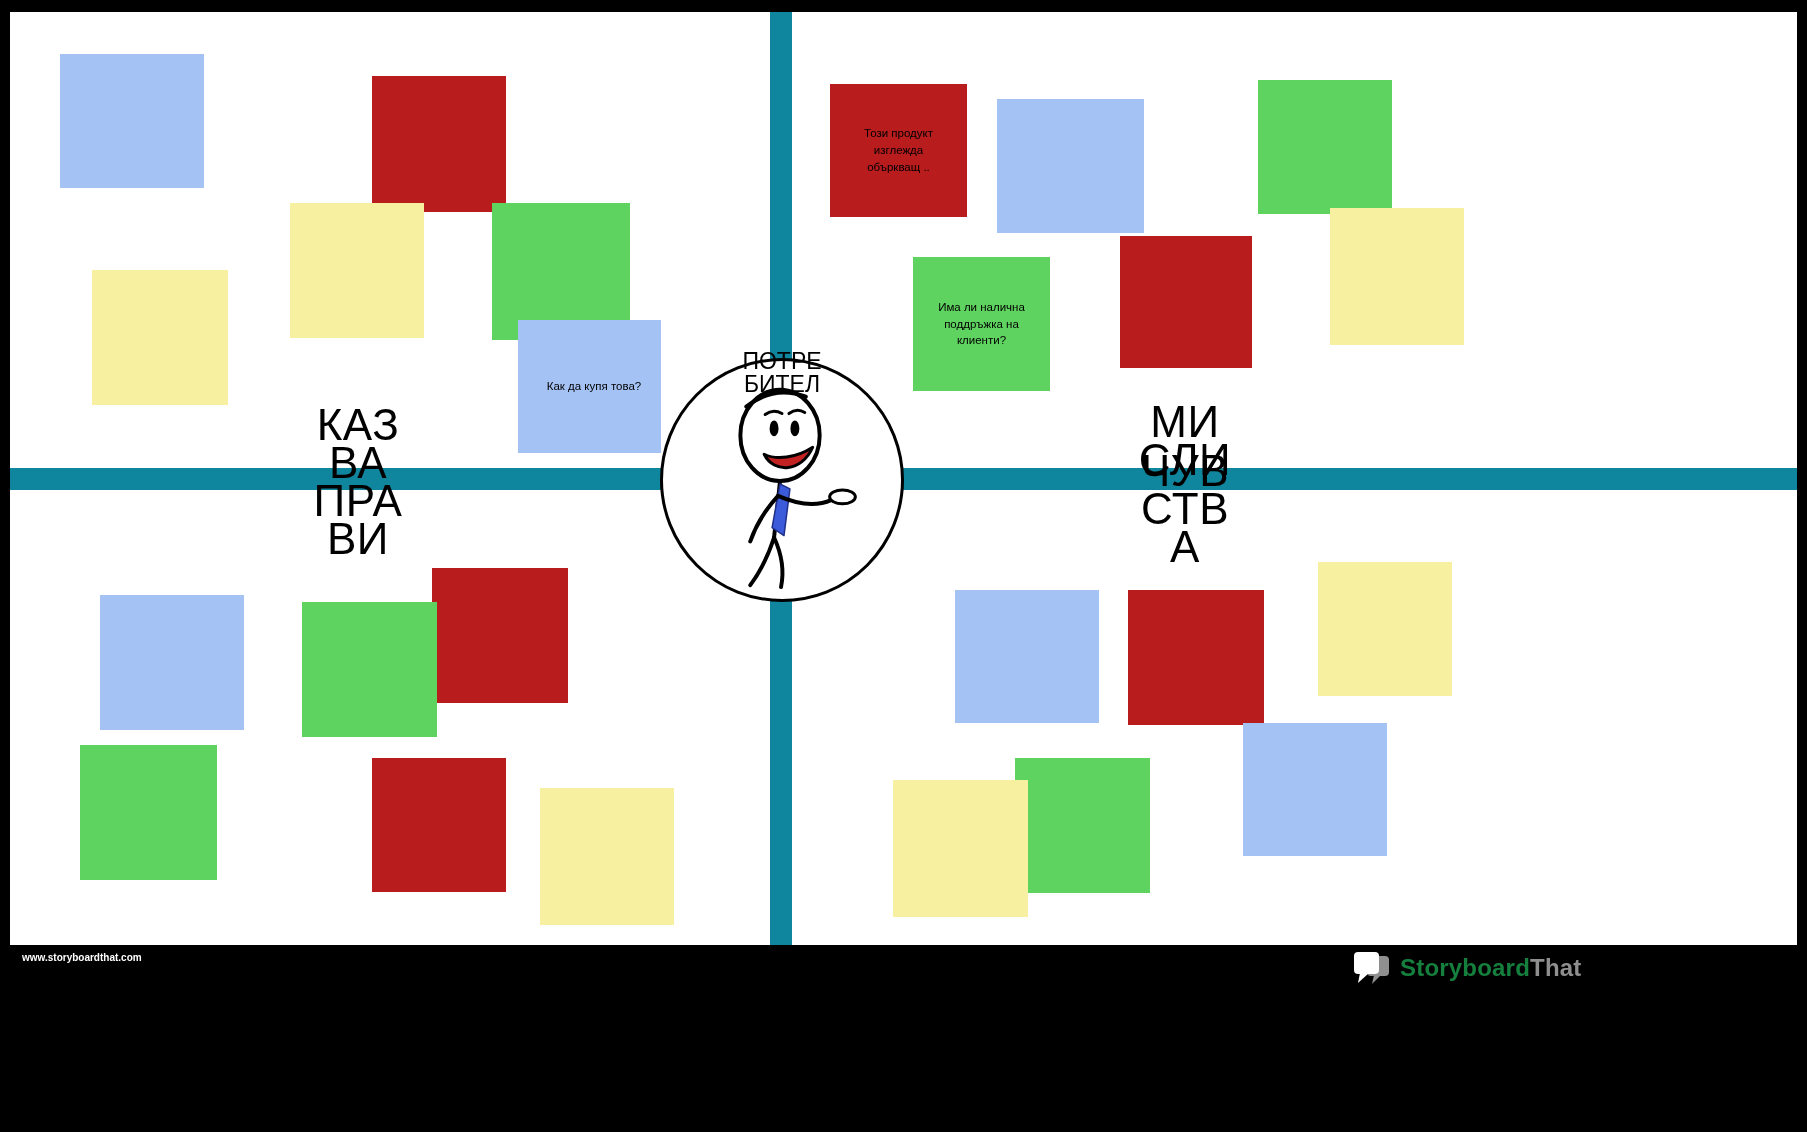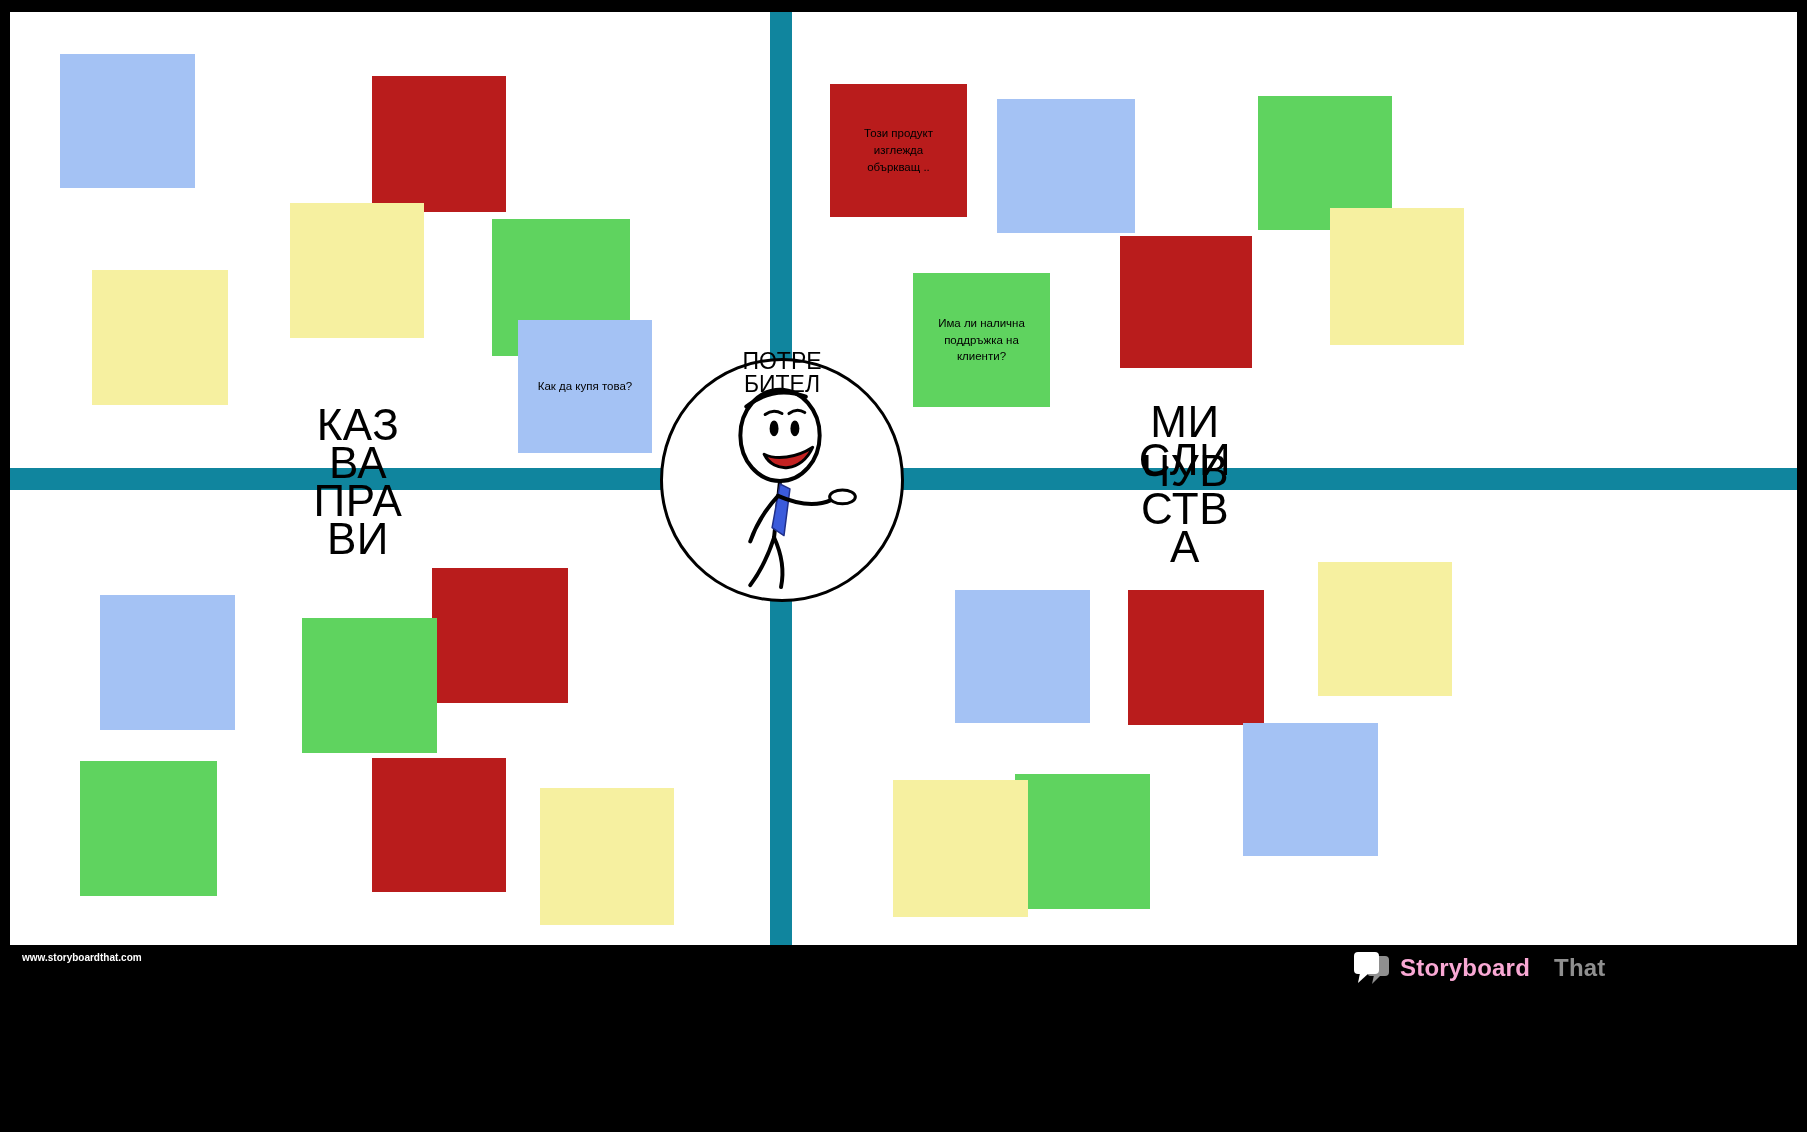--- a/index.html
+++ b/index.html
@@ -11,24 +11,24 @@
     position:absolute;left:10px;top:12px;width:1787px;height:933px;
     background:#ffffff;
   }
   .divider-v{position:absolute;left:760px;top:0;width:22px;height:933px;background:#10859E;z-index:1;}
   .divider-h{position:absolute;left:0;top:456px;width:1787px;height:22px;background:#10859E;z-index:1;}
 
   .note{
     position:absolute;z-index:2;display:flex;align-items:center;justify-content:center;
     text-align:center;
   }
-  .note.blue{background:#A4C2F4;}
+  .note.blue{background:#A4C2F4;padding-left:9px;}
   .note.red{background:#b91c1c;}
   .note.yellow{background:#F6F0A0;}
-  .note.green{background:#5FD35F;margin-top:16px;}
+  .note.green{background:#5FD35F;}
   .note-text{
     font-size:11.5px;line-height:1.45;color:#000;font-weight:500;
     white-space:pre-line;padding:0 10px;
   }
 
   .q-label{
     position:absolute;z-index:4;width:160px;text-align:center;color:#000;
     font-size:44px;line-height:38px;white-space:pre-line;letter-spacing:.5px;
   }
   .label-says{left:268px;top:394px;}
@@ -48,22 +48,22 @@
   }
 
   .footer-url{
     position:absolute;left:22px;top:952px;color:#fff;
     font-size:10px;font-weight:700;z-index:3;
   }
   .logo{
     position:absolute;left:1352px;top:950px;display:flex;align-items:center;gap:8px;z-index:3;
   }
   .logo-text{font-size:24px;font-weight:600;letter-spacing:.2px;}
-  .logo-part1{color:#f9a8d4;}
-  .logo-part2{color:#8F8F8F;padding-left:24px;}
+  .logo-part1{color:#15803d;}
+  .logo-part2{color:#8F8F8F;}
 </style>
 </head>
 <body>
 
 <div class="page">
 
   <div class="board">
 
     <div class="divider-v"></div>
     <div class="divider-h"></div>

